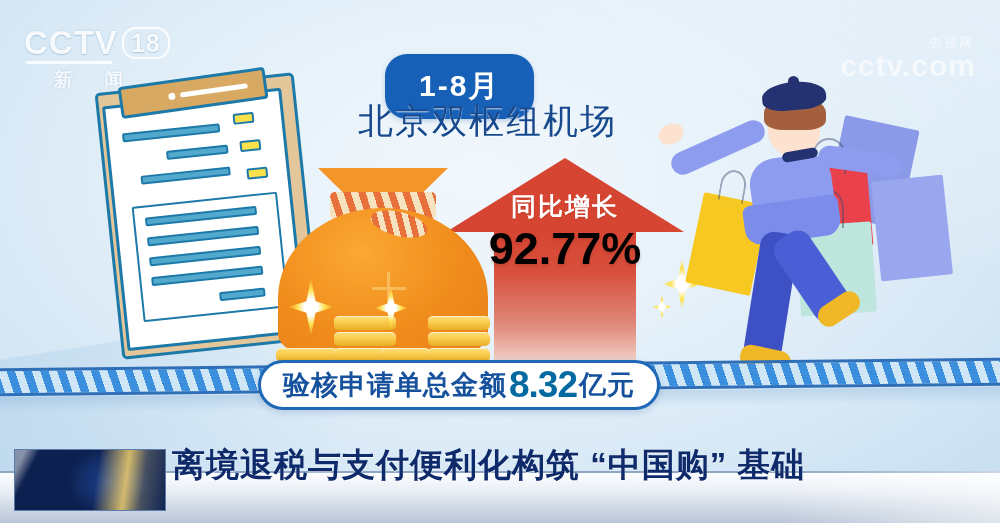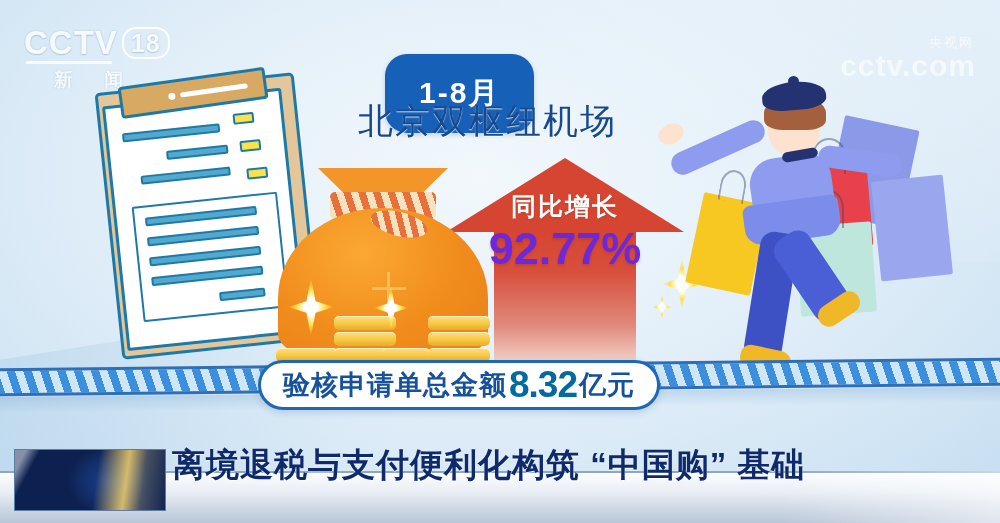--- a/index.html
+++ b/index.html
@@ -53,21 +53,21 @@
     color:rgba(255,255,255,.62); user-select:none; text-align:right;
   }
   .wm-cn { font-size:13px; letter-spacing:2px; margin-right:2px; }
   .wm-en { font-size:30px; font-weight:bold; letter-spacing:1px; line-height:.95; }
 
   
   .pill-date {
     position:absolute; left:385px; top:54px;
     background:#1660b8; color:#fff;
     font-size:30px; font-weight:bold; letter-spacing:2px;
-    padding:22px 34px; border-radius:22px; line-height:1.15;
+    padding:15px 34px; border-radius:22px; line-height:1.15;
     box-shadow:0 2px 5px rgba(20,70,130,.22);
   }
   .headline-cn {
     position:absolute; left:358px; top:98px;
     font-size:35px; font-weight:normal; color:#17498f; letter-spacing:2px;
     text-shadow:0 1px 1px rgba(255,255,255,.8);
   }
 
   
   .clipboard {
@@ -112,21 +112,21 @@
     background:#d64532;
     clip-path:polygon(50% 0,100% 100%,0 100%);
   }
   .arrow-text-top {
     position:absolute; left:0; top:32px; width:238px; text-align:center;
     color:#fff; font-size:25px; font-weight:bold; letter-spacing:2px;
     text-shadow:0 1px 2px rgba(120,30,20,.22);
   }
   .arrow-text-num {
     position:absolute; left:0; top:65px; width:238px; text-align:center;
-    color:#6d28d9; font-size:45px; font-weight:bold; letter-spacing:0px;
+    color:#000000; font-size:45px; font-weight:bold; letter-spacing:0px;
     text-shadow:0 2px 3px rgba(120,30,20,.22);
   }
 
   
   .bag { position:absolute; left:278px; top:168px; width:210px; height:190px; }
   .bag-body {
     position:absolute; left:0; bottom:0; width:210px; height:150px;
     background:radial-gradient(ellipse at 40% 30%, #fba833 0%, #f08c1c 55%, #e9801a 100%);
     border-radius:50% 50% 22% 22% / 60% 60% 16% 16%;
   }

